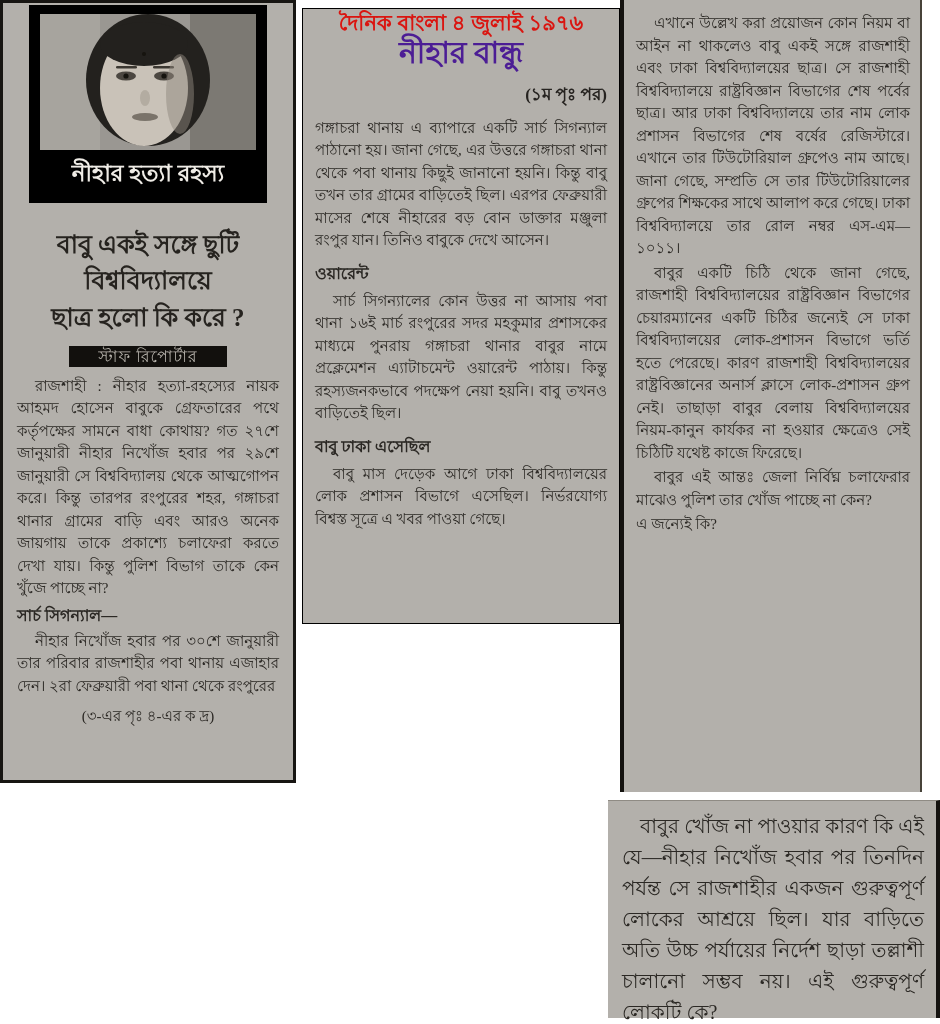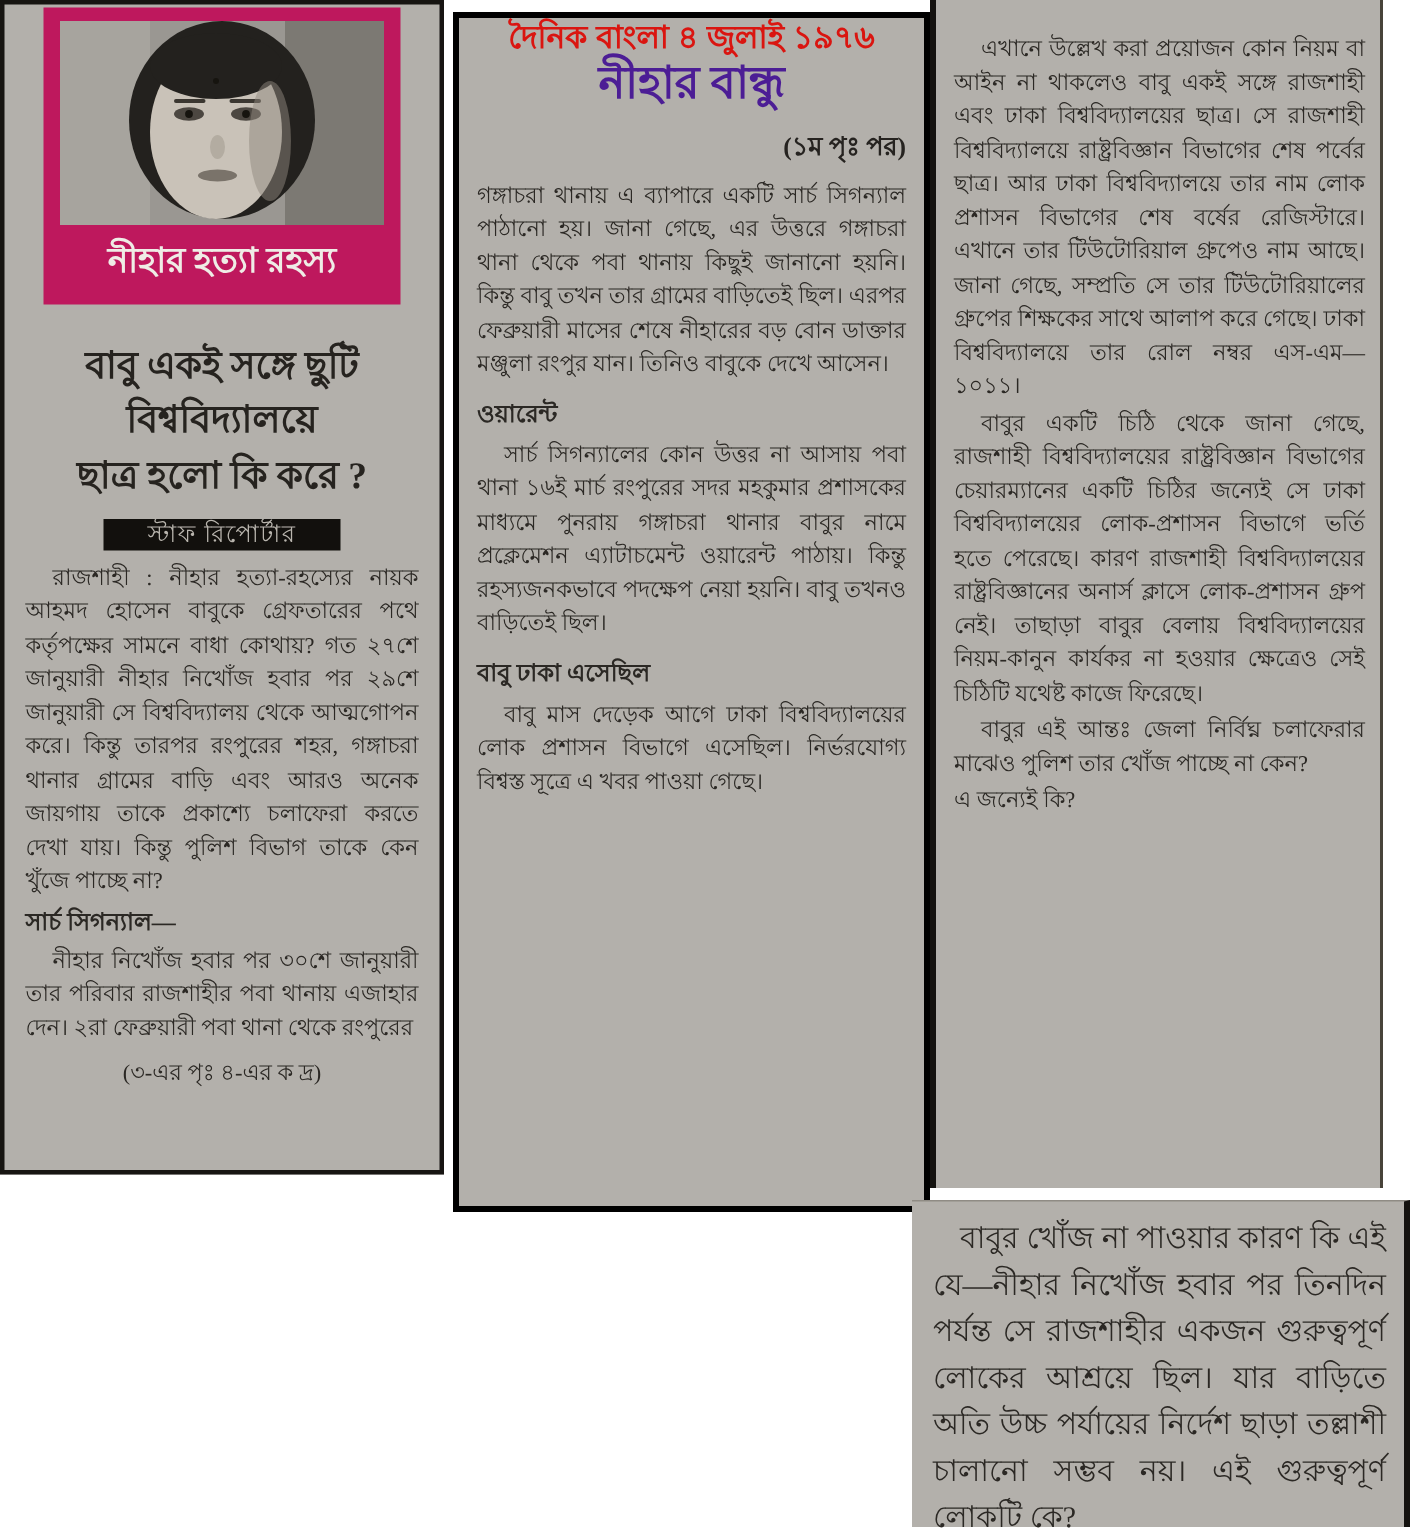--- a/index.html
+++ b/index.html
@@ -19,43 +19,43 @@
   .para{margin:0 0 2px 0;text-indent:18px;}
   .para.noindent{text-indent:0;}
   
   #left-clip{
     left:0;top:0;width:296px;height:783px;
     border:3px solid #171512;
     padding:0 14px 6px 14px;
   }
   .photo-frame{
     margin:2px auto 0 auto;width:238px;box-sizing:border-box;
-    background:#be185d;padding:9px 11px 8px 11px;
+    background:#000000;padding:9px 11px 8px 11px;
   }
   .photo{width:216px;height:136px;display:block;background:#8f8c87;}
   .photo-caption{
     color:#efece6;text-align:center;font-weight:bold;
     font-size:23px;line-height:1.0;padding:12px 0 10px 0;
   }
   .left-headline{
     margin-top:24px;text-align:center;font-weight:bold;
     font-size:25px;line-height:1.45;color:#26231f;
   }
   .byline-box{
     margin:10px auto 8px auto;width:158px;height:21px;
     background:#12100d;color:#b9b5ae;text-align:center;
     font-size:16px;line-height:21px;letter-spacing:1px;
   }
   .continuation-line{
     text-align:center;font-weight:normal;font-size:15px;margin-top:8px;
   }
   
   #middle-clip{
-    left:302px;top:8px;width:318px;height:800px;
-    border:4px solid #000000;
+    left:302px;top:8px;width:318px;height:616px;
+    border:1px solid #000000;
     padding:2px 12px 4px 12px;
   }
   .stamp{
     color:#da1510;font-weight:bold;font-size:21px;line-height:1.1;
     text-align:center;white-space:nowrap;
     font-family:"Liberation Sans","DejaVu Sans",sans-serif;
   }
   .mid-headline{
     text-align:center;font-weight:bold;font-size:30px;line-height:1.15;
     color:#4c1d95;margin-top:2px;
@@ -63,21 +63,21 @@
   .mid-subtitle{
     text-align:right;font-size:17px;font-weight:bold;margin:10px 0 8px 0;
   }
   .subhead{
     font-weight:bold;font-size:16px;margin:10px 0 4px 0;text-indent:0;
   }
   
   #right-clip{
     left:620px;top:0;width:302px;height:792px;
     border-left:4px solid #14120f;border-right:2px solid #474339;
-    padding:22px 10px 4px 12px;
+    padding:12px 10px 4px 12px;
   }
   
   #bottom-clip{
     left:608px;top:800px;width:332px;height:218px;
     border-right:4px solid #14120f;border-top:1px solid #8f8b84;
     padding:10px 12px 4px 14px;
   }
   #bottom-clip .para{font-size:20px;line-height:1.55;}
 </style>
 </head>

